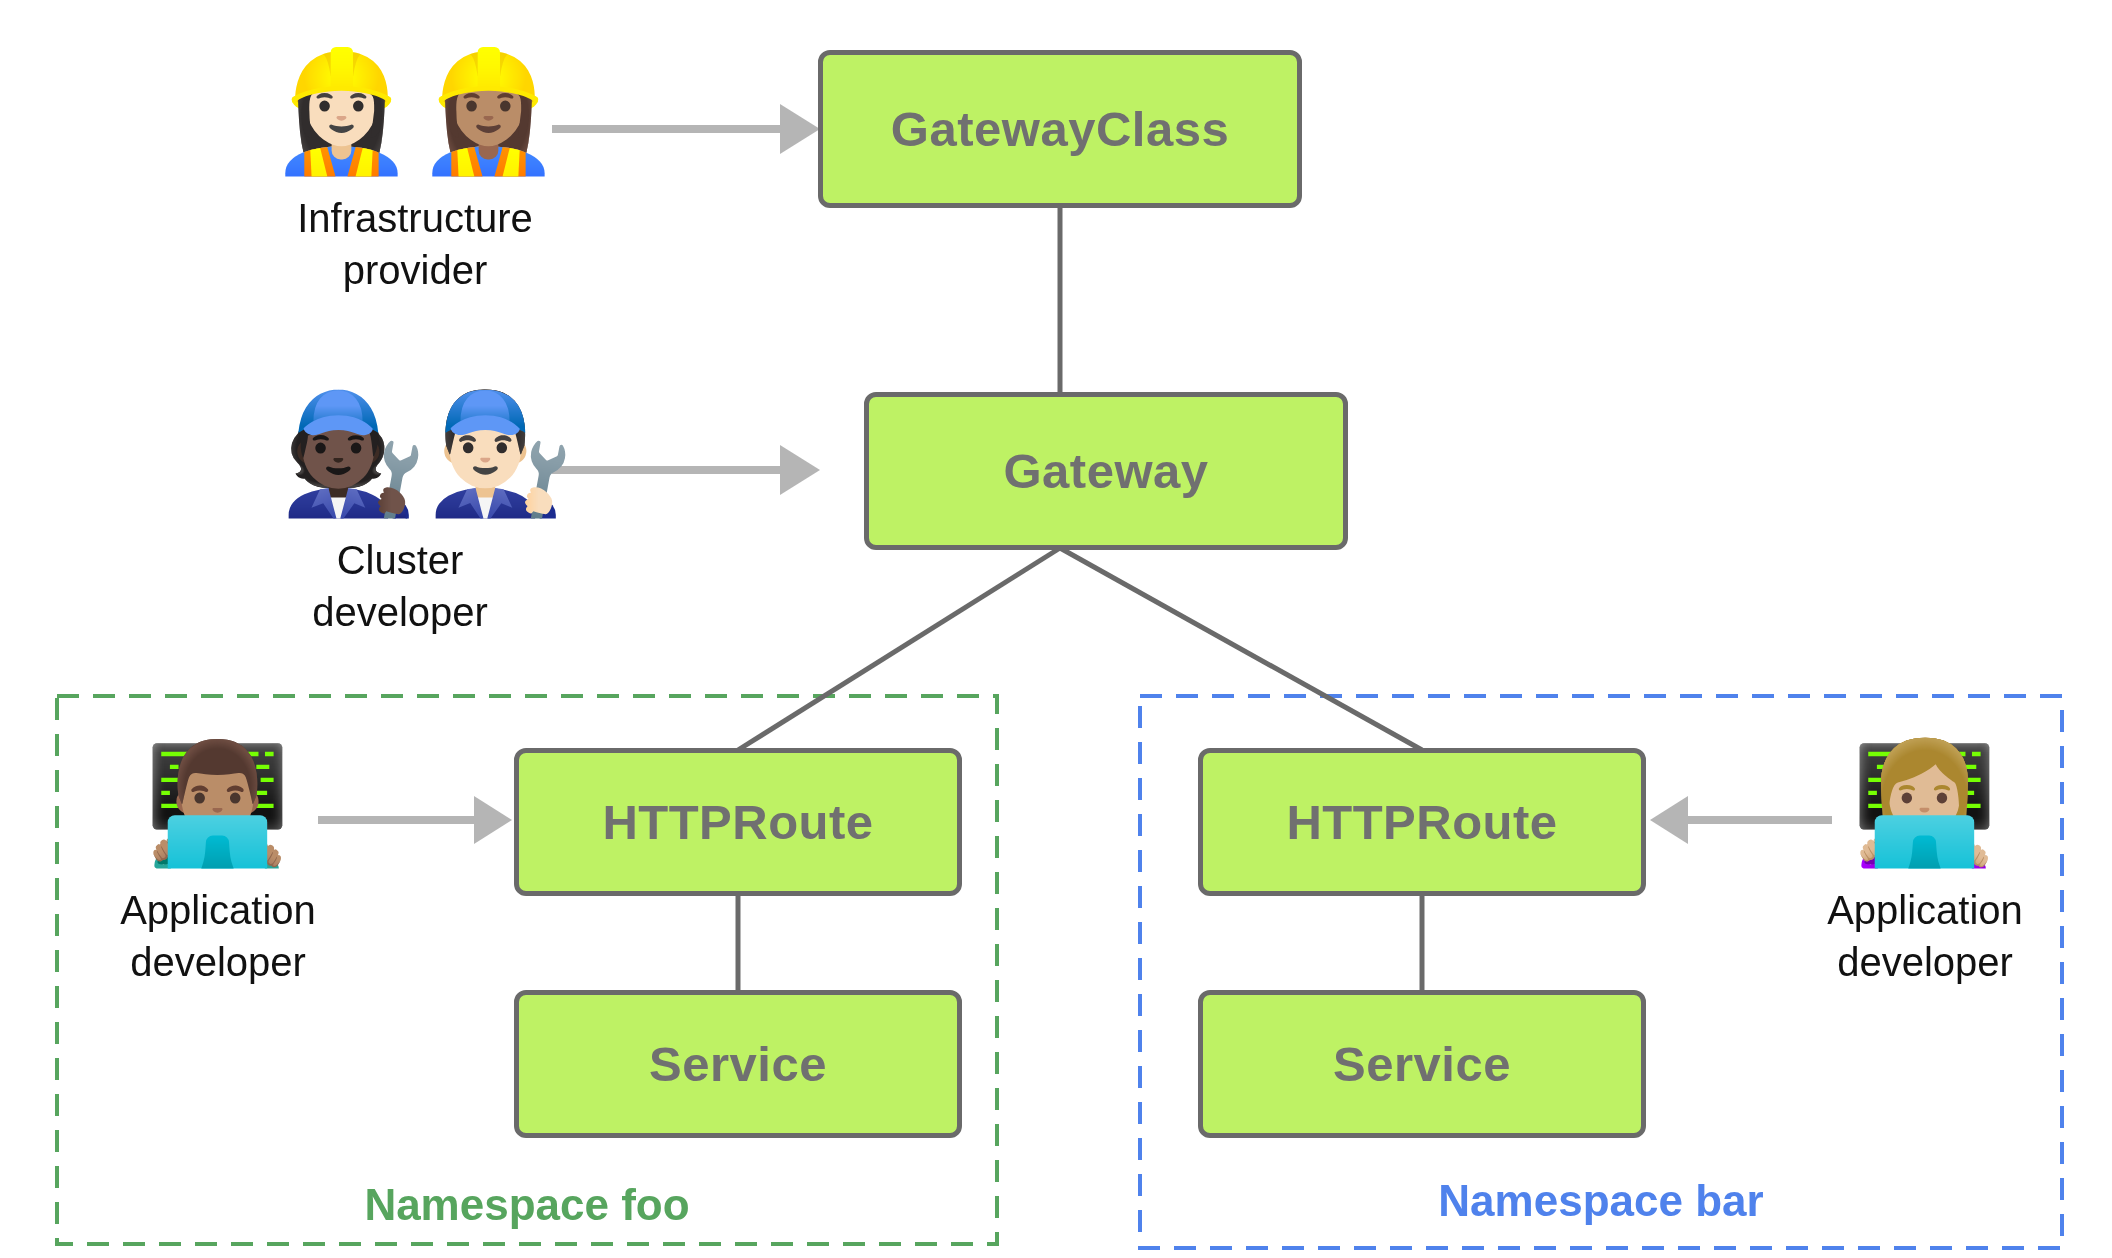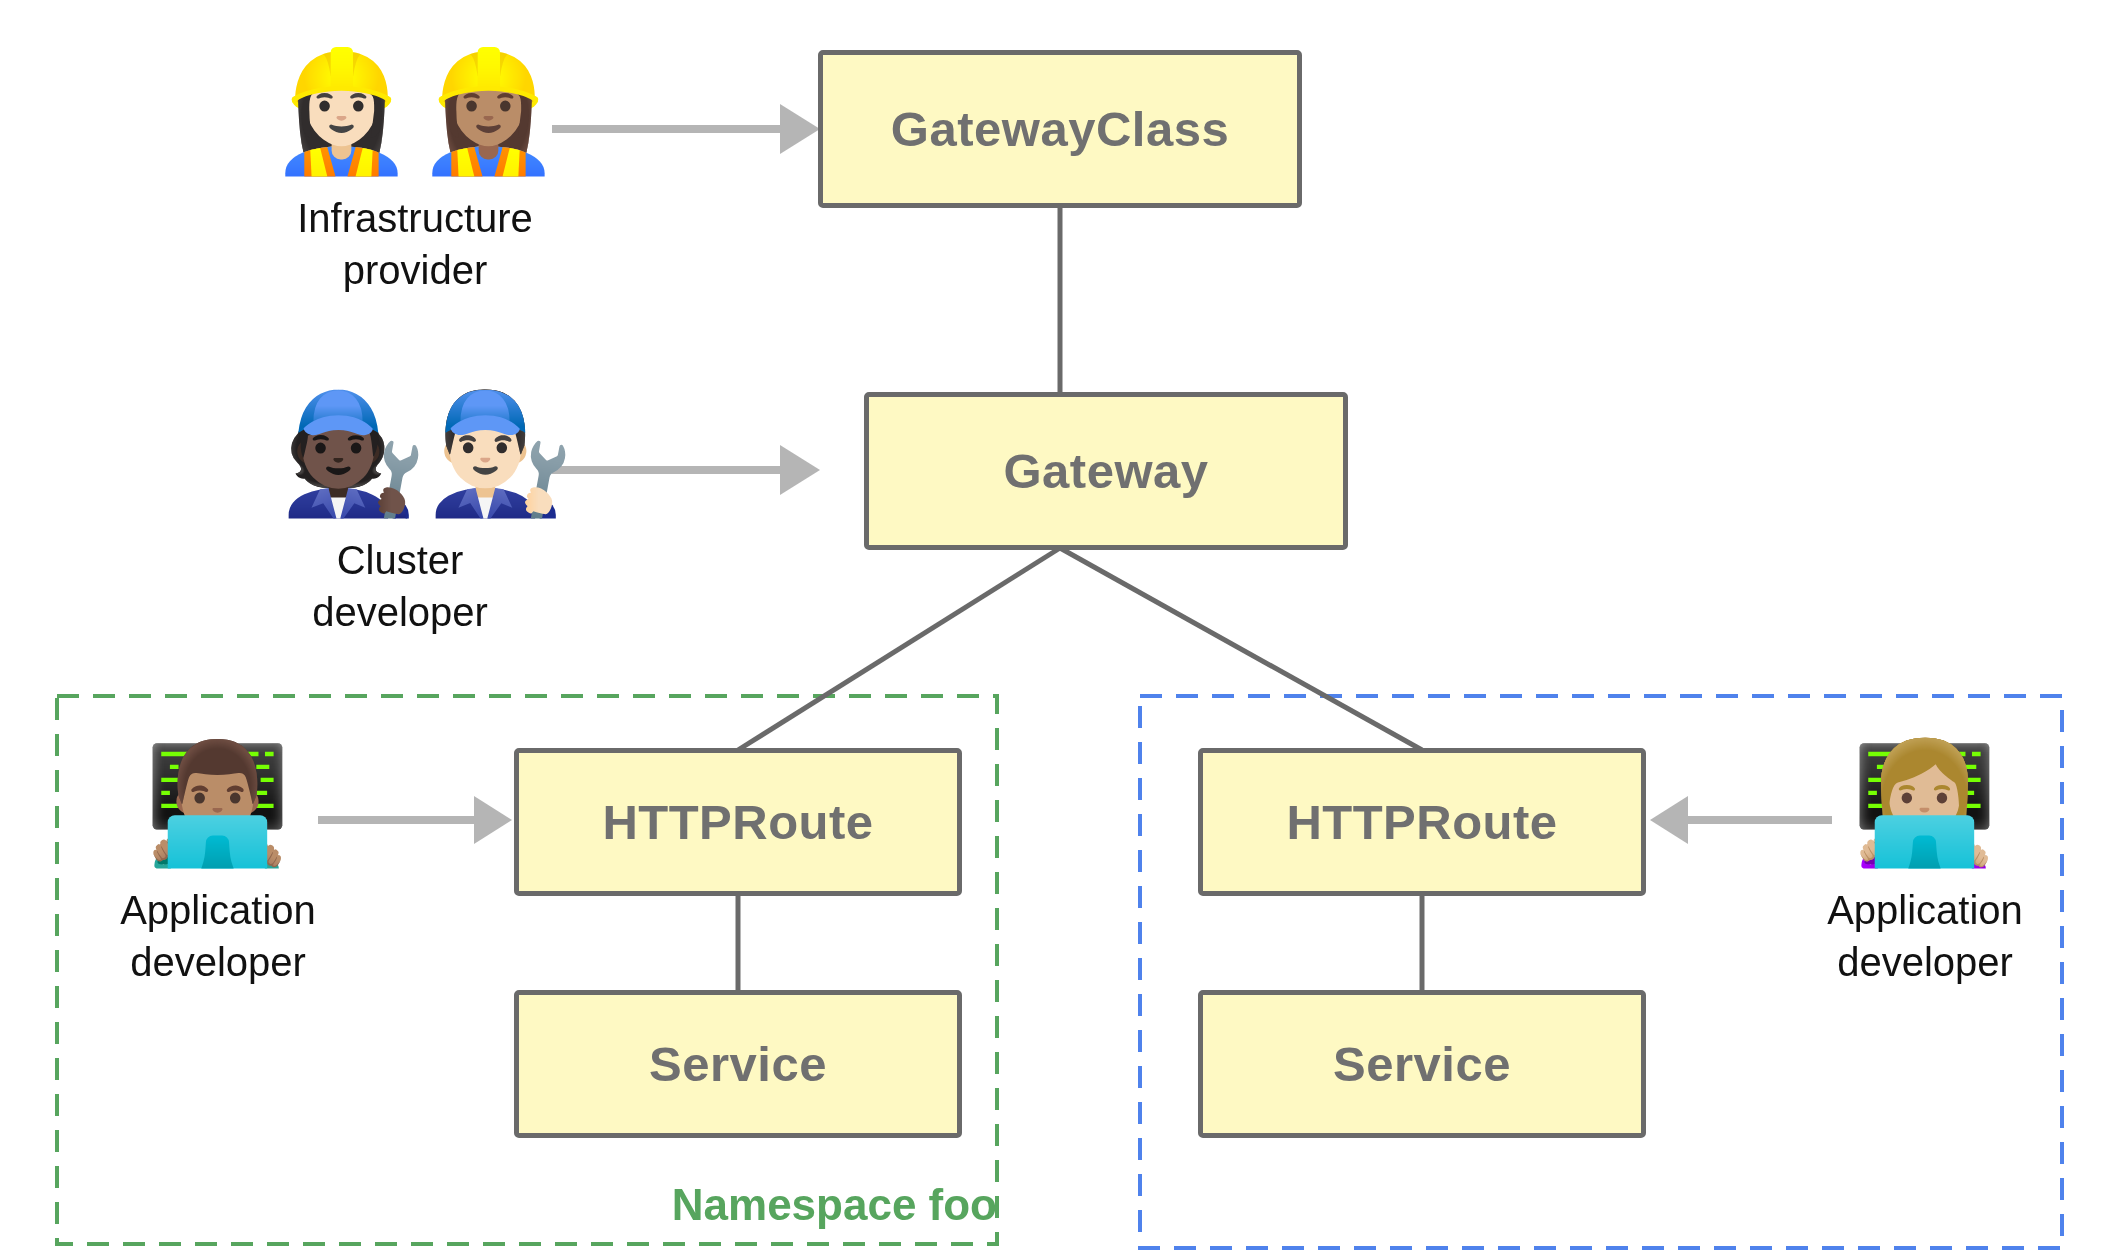--- a/index.html
+++ b/index.html
@@ -20,44 +20,44 @@
   .edge { stroke: var(--edge, #6a6a6a); stroke-width: 5; fill: none; }
   .arrow-shaft { stroke: var(--arrow, #b5b5b5); stroke-width: 8; fill: none; }
   .arrow-head { fill: var(--arrow, #b5b5b5); stroke: none; }
   .ns-rect { fill: none; stroke-width: 4; stroke-dasharray: 22 14; }
   .ns-rect.foo { stroke: var(--ns-foo, #57a55e); }
   .ns-rect.bar { stroke: var(--ns-bar, #4f82ec); }
 
   .node {
     position: absolute;
     box-sizing: border-box;
-    background: #fef9c3;
+    background: #bef264;
     border: 5px solid var(--node-border, #6a6a6a);
-    border-radius: 5px;
+    border-radius: 12px;
     display: flex;
     align-items: center;
     justify-content: center;
     z-index: 2;
   }
   .node .node-label {
     font-size: 49px;
     font-weight: bold;
     color: var(--node-text, #707070);
     letter-spacing: 0.5px;
   }
   .node.gateway-class { left: 818px; top: 50px;  width: 484px; height: 158px; }
   .node.gateway       { left: 818px; top: 392px; width: 484px; height: 158px; margin-left: 46px; }
   .node.httproute-foo { left: 514px; top: 748px; width: 448px; height: 148px; }
   .node.service-foo   { left: 514px; top: 990px; width: 448px; height: 148px; }
   .node.httproute-bar { left: 1198px; top: 748px; width: 448px; height: 148px; }
   .node.service-bar   { left: 1198px; top: 990px; width: 448px; height: 148px; }
 
   .ns-label {
     position: absolute;
-    text-align: right;
+    text-align: center;
     font-size: 44px;
     font-weight: bold;
     z-index: 2;
   }
   .ns-label.foo { left: 57px;  width: 940px; top: 1180px; color: var(--ns-foo, #57a55e); }
   .ns-label.bar { left: 1140px; width: 922px; top: 1176px; color: var(--ns-bar, #4f82ec); }
 
   .persona { position: absolute; z-index: 2; text-align: center; }
   .persona .emoji {
     display: block;
@@ -124,20 +124,21 @@
     <span class="node-label">Service</span>
   </div>
   <div class="node httproute-bar">
     <span class="node-label">HTTPRoute</span>
   </div>
   <div class="node service-bar">
     <span class="node-label">Service</span>
   </div>
 
   <div class="ns-label foo">Namespace foo</div>
+  <div class="ns-label bar">Namespace bar</div>
 
   <div class="persona infrastructure">
     <span class="emoji">👷🏻‍♀️👷🏽‍♀️</span>
     <span class="persona-label">Infrastructure provider</span>
   </div>
   <div class="persona cluster">
     <span class="emoji">🧑🏿‍🔧👨🏻‍🔧</span>
     <span class="persona-label">Cluster developer</span>
   </div>
   <div class="persona appdev-foo">

